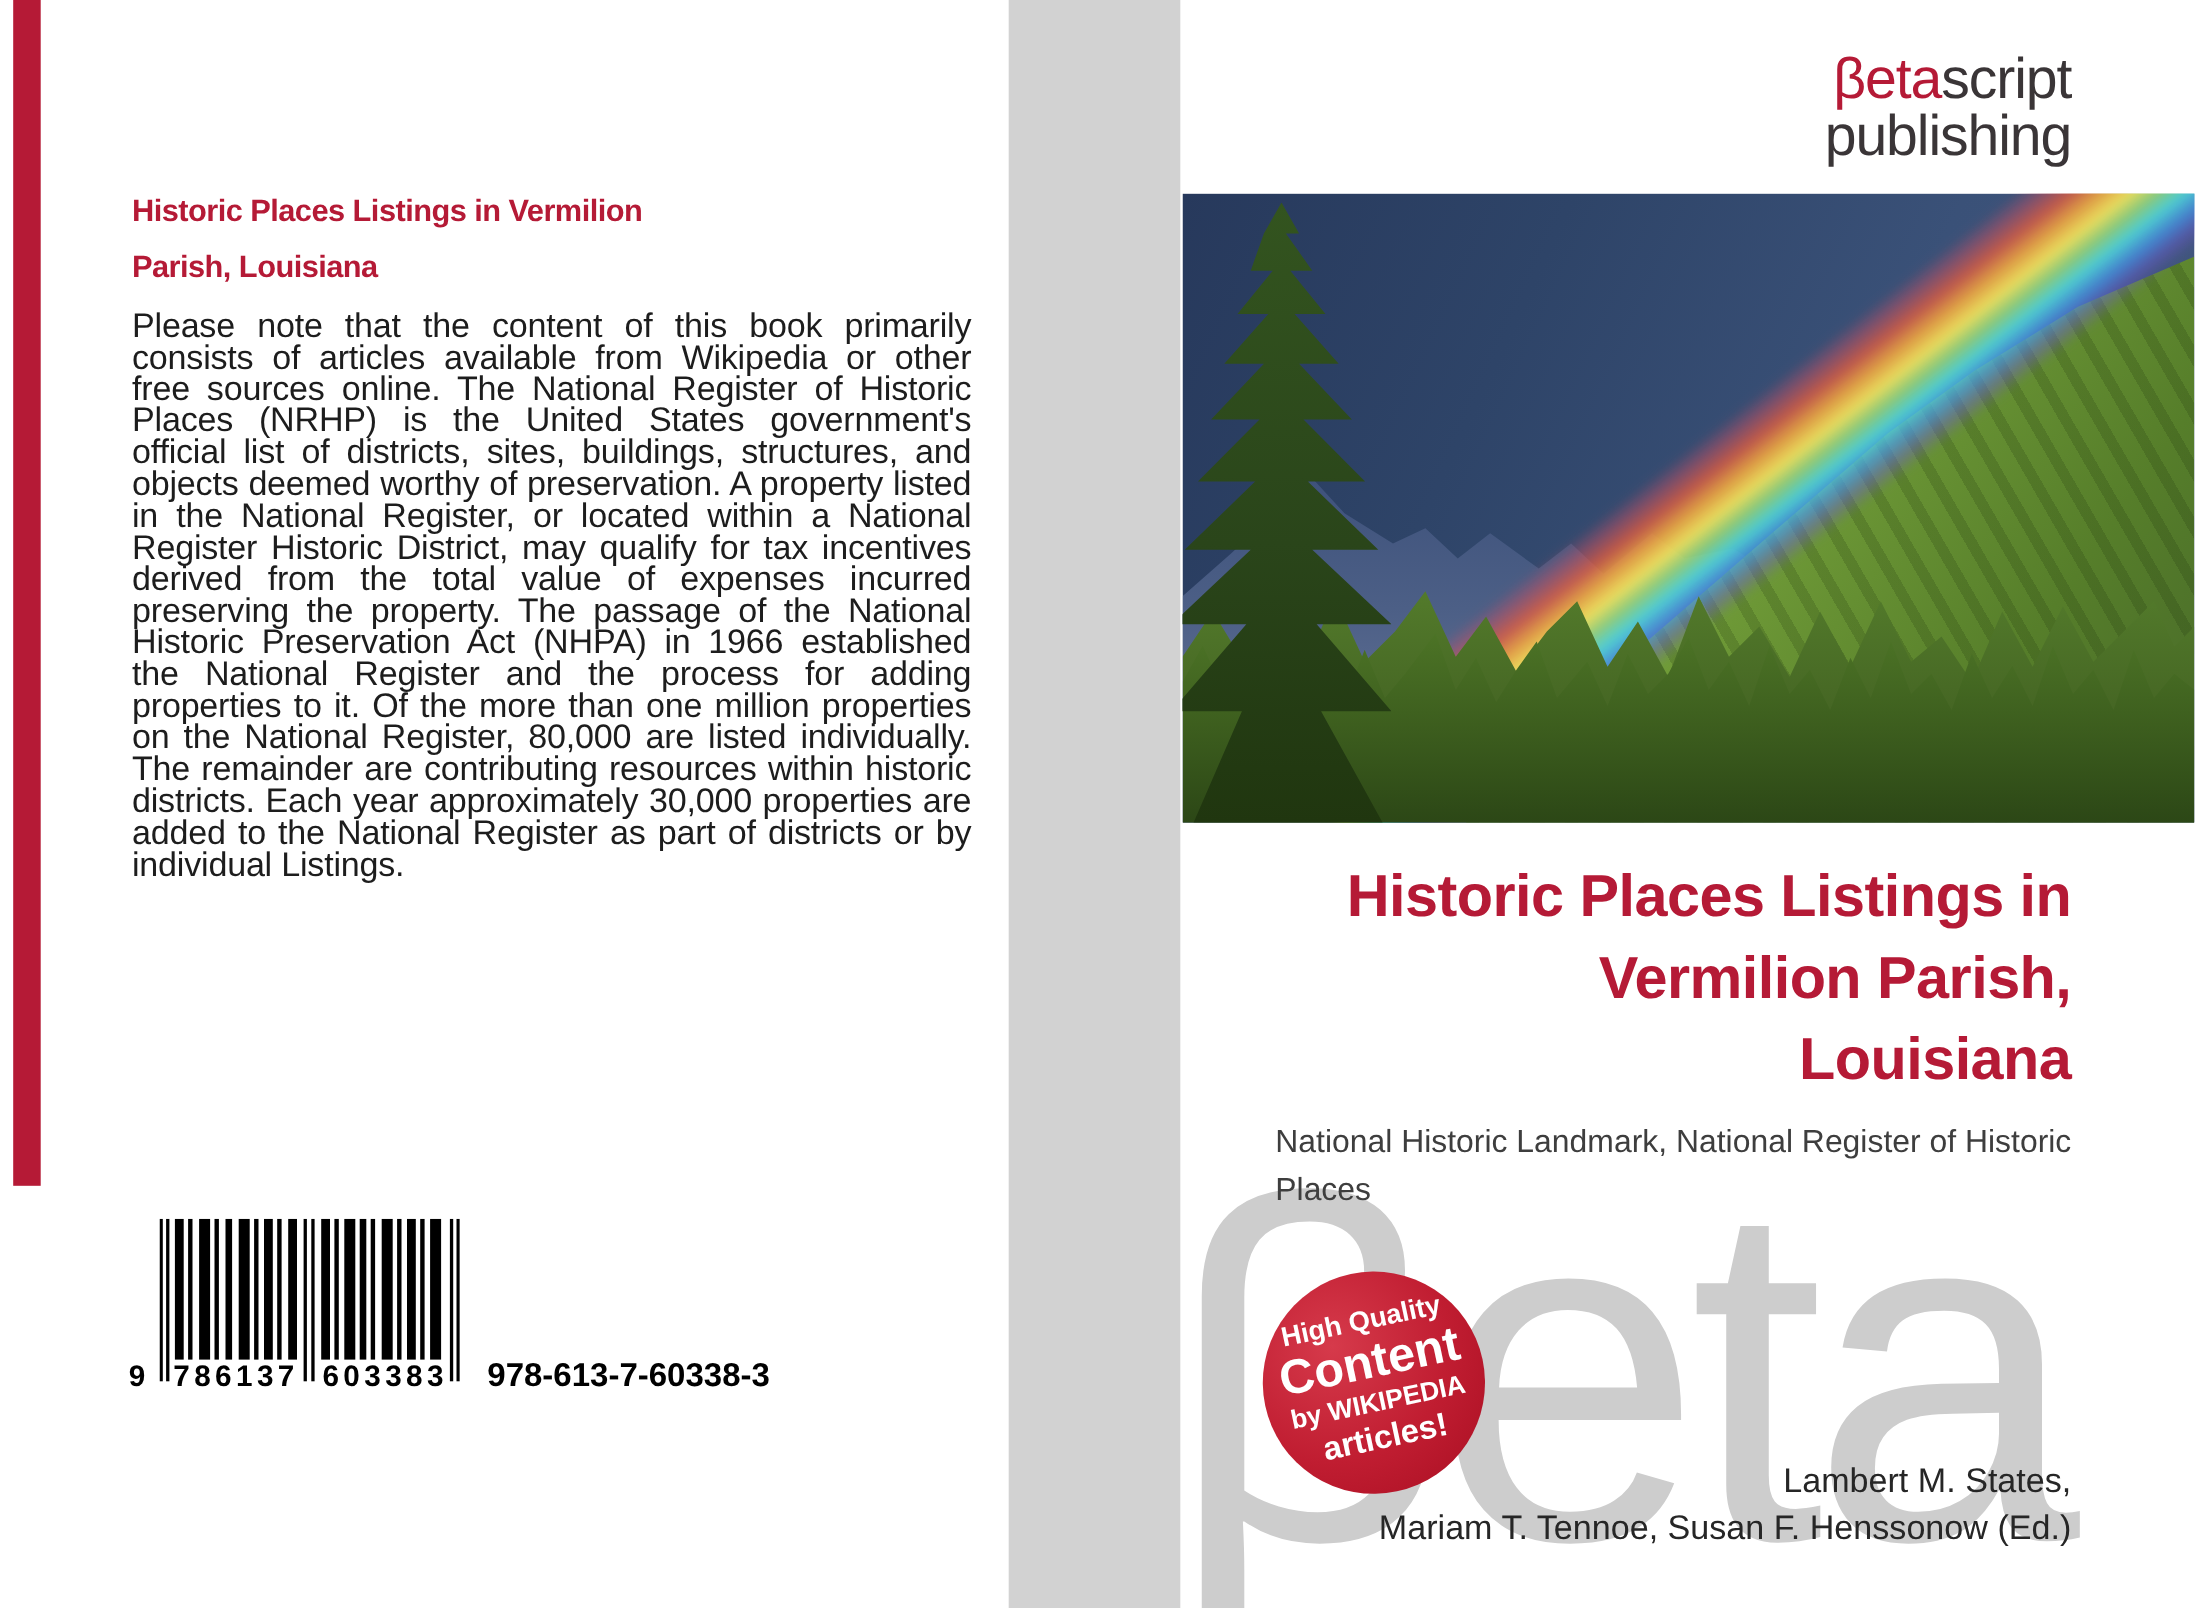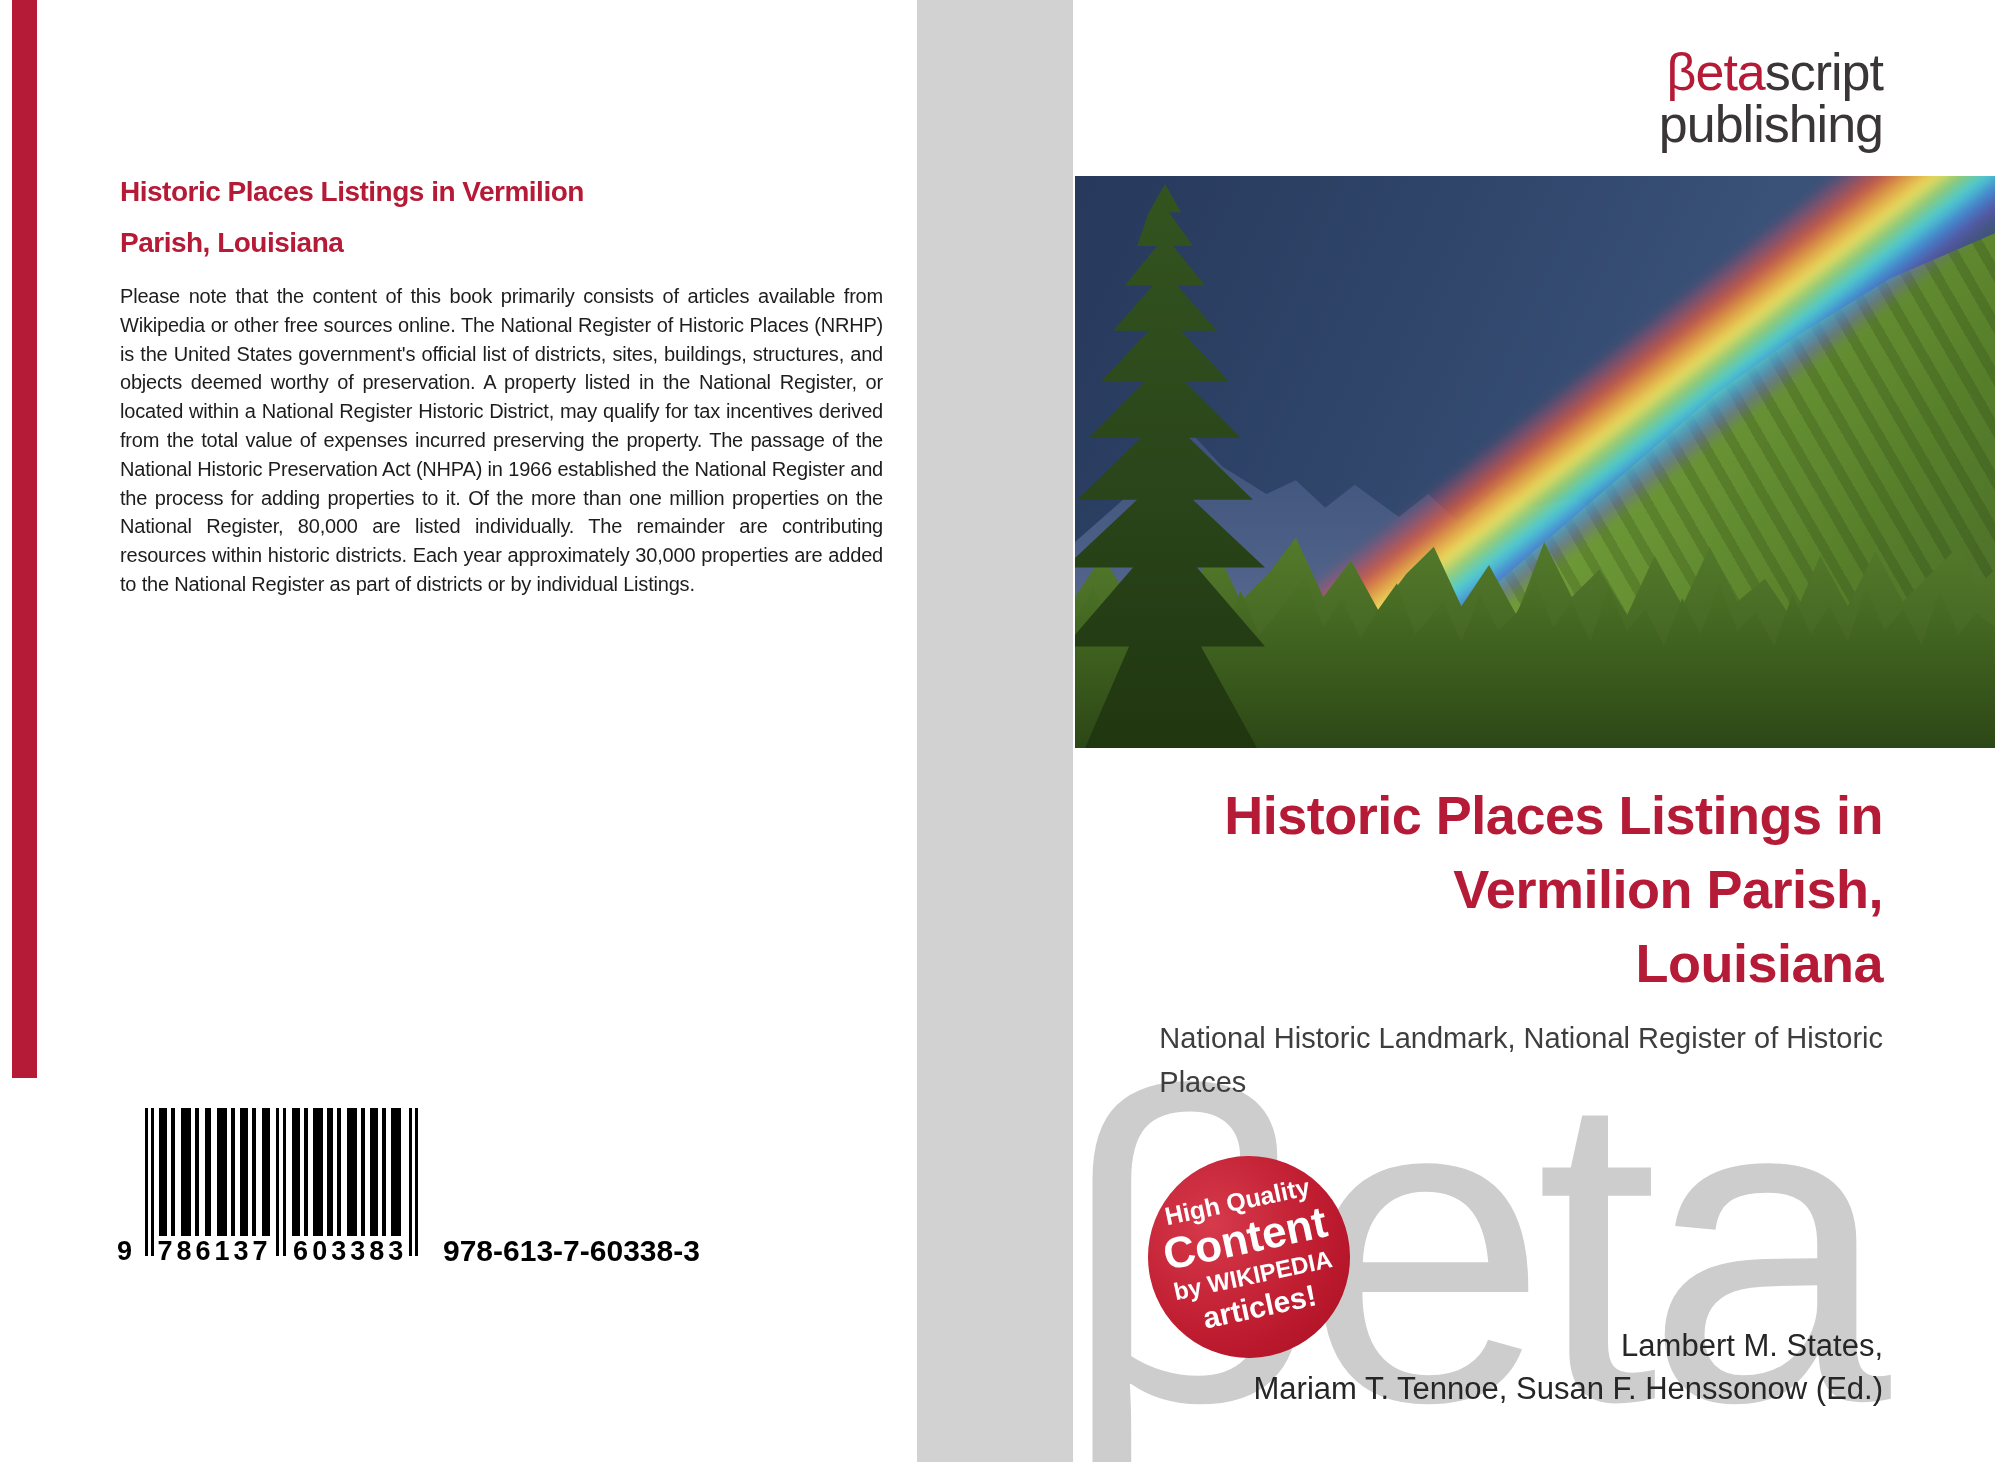--- a/index.html
+++ b/index.html
@@ -4,21 +4,21 @@
 <style>
   html,body{margin:0;padding:0;background:#ffffff;}
   .page{position:relative;width:2000px;height:1462px;background:#ffffff;overflow:hidden;
         font-family:"Liberation Sans",sans-serif;}
 
   
   .edge-stripe{position:absolute;left:12px;top:0;width:25px;height:1078px;background:#b51a36;}
   .back-title{position:absolute;left:120px;top:166px;width:740px;color:#b51a36;
               font-size:28px;font-weight:700;line-height:51px;letter-spacing:-0.5px;}
   .back-body{position:absolute;left:120px;top:282px;width:763px;color:#1d1d1d;
-             font-size:20px;line-height:28.8px;letter-spacing:-0.2px;text-align:justify;}
+             font-size:31px;line-height:28.8px;letter-spacing:-0.2px;text-align:justify;}
   .barcode-group{position:absolute;left:117px;top:1108px;width:580px;height:160px;}
   .barcode-svg{position:absolute;left:28px;top:0;}
   .barcode-digits{position:absolute;left:0px;top:128px;width:420px;color:#000;
                   font-size:27px;font-weight:700;letter-spacing:4px;word-spacing:10px;white-space:nowrap;}
   .isbn-text{position:absolute;left:326px;top:126px;color:#000;font-size:30px;font-weight:700;white-space:nowrap;}
 
   
   .spine{position:absolute;left:917px;top:0;width:156px;height:1462px;background:#d2d2d2;}
 
   

